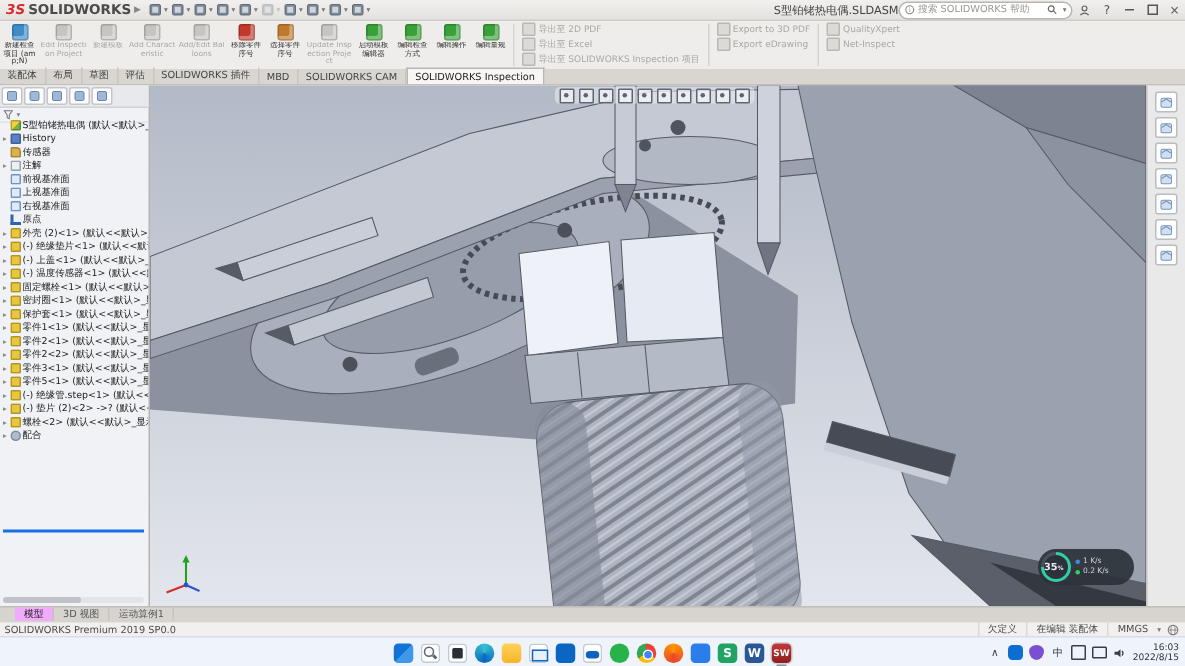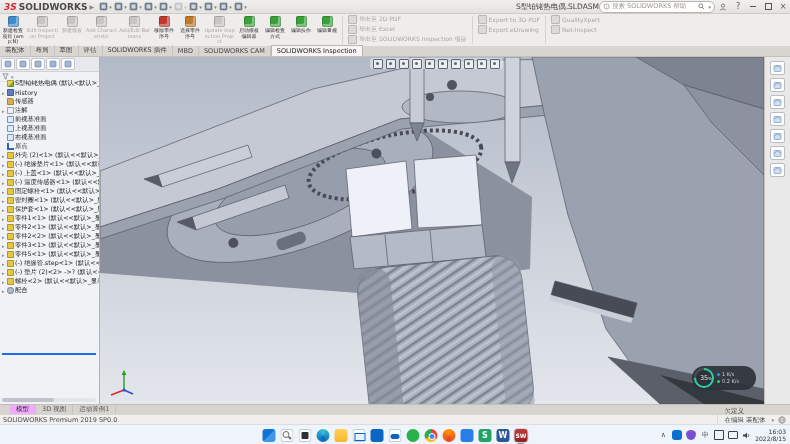--- a/index.html
+++ b/index.html
@@ -67,22 +67,22 @@
   #viewport{left:100px;top:57px;width:664px;height:347px;overflow:hidden;}
   #headsup{left:270px;top:1px;height:11px;display:flex;align-items:center;gap:3px;padding:0 3px;
            background:rgba(235,238,242,.55);border-radius:3px;}
   .hu-ic{width:8px;height:8px;border:1px solid #5f6570;border-radius:1px;background:rgba(255,255,255,.5);position:relative;}
   .hu-ic::after{content:"";position:absolute;left:2px;top:2px;width:3px;height:3px;background:#5f6570;border-radius:50%;}
   #triad{left:8px;bottom:8px;}
   #zoombadge{right:8px;bottom:14px;width:64px;height:24px;background:rgba(45,50,58,.92);border-radius:12px;
              display:flex;align-items:center;color:#e8eaee;}
   #zb-circle{width:20px;height:20px;margin-left:2px;border-radius:50%;
              background:conic-gradient(#2fd0a6 0 75%, #4a515b 75% 100%);display:flex;align-items:center;justify-content:center;}
-  #zb-inner{width:16px;height:16px;border-radius:50%;background:#2d323a;display:flex;align-items:center;justify-content:flex-end;
-            font-size:6.5px;font-weight:normal;}
+  #zb-inner{width:16px;height:16px;border-radius:50%;background:#2d323a;display:flex;align-items:center;justify-content:flex-start;
+            font-size:6.5px;font-weight:bold;}
   #zb-rates{display:flex;flex-direction:column;justify-content:center;margin-left:3px;font-size:5px;line-height:7px;color:#cfd3d9;}
   .rate{display:flex;align-items:center;gap:2px;white-space:nowrap;}
   .dotb{width:3px;height:3px;border-radius:50%;background:#3f8ce8;}
   .dotg{width:3px;height:3px;border-radius:50%;background:#2fd06a;}
   
   #taskpane{left:764px;top:57px;width:26px;height:347px;background:#e9e9ea;border-left:1px solid #c6c3bf;box-sizing:border-box;
             display:flex;flex-direction:column;align-items:center;padding-top:4px;gap:3px;}
   .tp-ic{width:13px;height:12px;border:1px solid #b9bcc1;border-radius:2px;background:#fff;display:flex;align-items:center;justify-content:center;}
   .tp-ic svg{display:block;}
   
@@ -697,21 +697,21 @@
         <span>3D 视图</span>
       </div>
       <div class="btab">
         <span>运动算例1</span>
       </div>
     </div>
 </div>
 
 <div id="statusbar" class="abs">
   <div id="sb-left">SOLIDWORKS Premium 2019 SP0.0</div>
-  <div style="display:flex;flex-direction:column;">
+  <div style="display:flex;">
 
   <span class="sb-item"><span>欠定义</span></span>
       <span class="sb-item"><span>在编辑 装配体</span></span>
       <span class="sb-item"><span>MMGS</span></span>
     </div>
   <span style="font-size:5px;color:#777;">▾</span>
   <svg id="sb-globe" width="8" height="8" viewBox="0 0 8 8">
     <circle cx="4" cy="4" r="3.2" fill="none" stroke="#777" stroke-width="0.7"></circle>
       <ellipse cx="4" cy="4" rx="1.4" ry="3.2" fill="none" stroke="#777" stroke-width="0.5"></ellipse>
       <line x1="0.8" y1="4" x2="7.2" y2="4" stroke="#777" stroke-width="0.5"></line>

